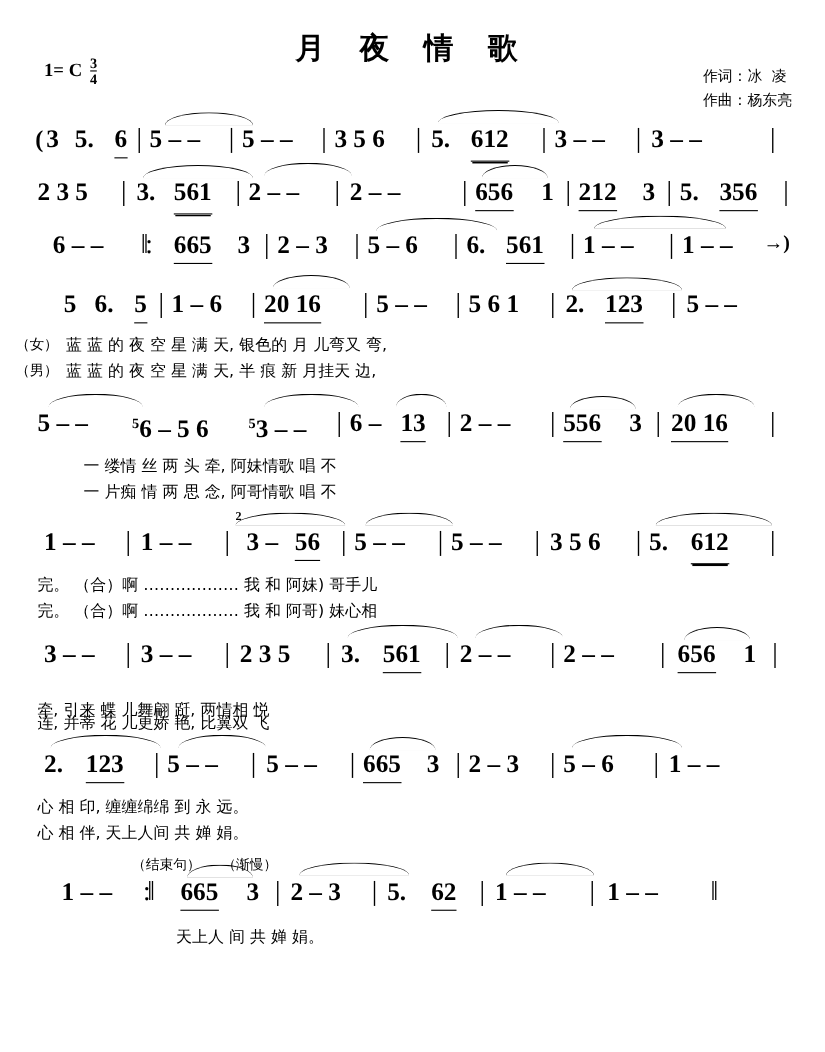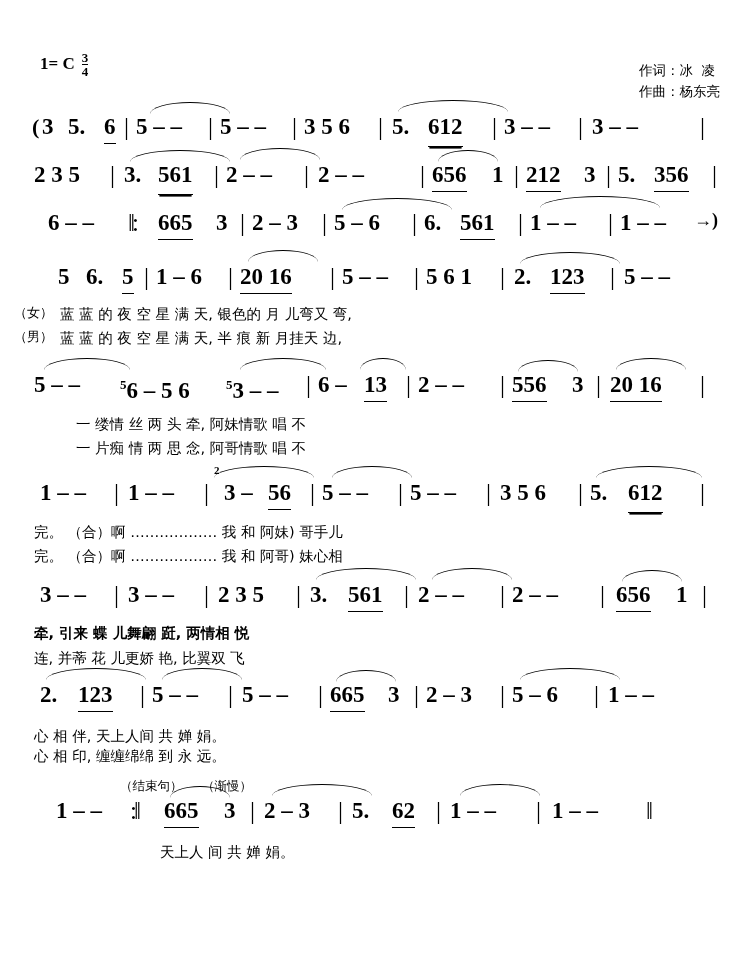--- a/index.html
+++ b/index.html
@@ -135,20 +135,21 @@
     position: absolute;
     font-size: 22px;
     font-family: "Liberation Serif", serif;
   }
 </style>
 </head>
 <body>
 
 <div class="sheet">
 
+  <div class="title">月 夜 情 歌</div>
 
   <div class="key-sig">
     <span>1= C</span><span class="meter"><span class="num">3</span><span class="den">4</span></span>
   </div>
 
   <div class="credits">
     <div>作词：冰  凌</div>
     <div>作曲：杨东亮</div>
   </div>
 
@@ -333,21 +334,21 @@
       <span class="tok bar" style="left:500px;">|</span>
       <span class="tok" style="left:512px;">2 – –</span>
       <span class="tok bar" style="left:600px;">|</span>
       <span class="tok u1" style="left:616px;">656</span>
       <span class="tok" style="left:676px;">1</span>
       <span class="tok bar" style="left:702px;">|</span>
       <div class="slur" style="left:316px; top:-12px; width:100px;"></div>
       <div class="slur" style="left:432px; top:-12px; width:80px;"></div>
       <div class="slur" style="left:622px; top:-10px; width:60px;"></div>
     </div>
-    <div class="lyr-row" style="top:3px;font-weight:bold;">
+    <div class="lyr-row" style="top:16px;">
       <span class="lyr" style="left:34px;">牵,        引来  蝶 儿舞翩 跹,            两情相 悦</span>
     </div>
     <div class="lyr-row" style="top:6px;">
       <span class="lyr" style="left:34px;">连,        并蒂  花 儿更娇 艳,            比翼双 飞</span>
     </div>
   </div>
 
   <div class="system" style="top:680px;">
     <div class="notes-row">
       <span class="tok" style="left:40px;">2.</span>
@@ -363,25 +364,25 @@
       <span class="tok" style="left:426px;">2 – 3</span>
       <span class="tok bar" style="left:500px;">|</span>
       <span class="tok" style="left:512px;">5 – 6</span>
       <span class="tok bar" style="left:594px;">|</span>
       <span class="tok" style="left:608px;">1 – –</span>
       <div class="slur" style="left:46px; top:-12px; width:100px;"></div>
       <div class="slur" style="left:162px; top:-12px; width:80px;"></div>
       <div class="slur" style="left:336px; top:-10px; width:60px;"></div>
       <div class="slur" style="left:520px; top:-12px; width:100px;"></div>
     </div>
+    <div class="lyr-row" style="top:4px;">
+      <span class="lyr" style="left:34px;">心  相  印,       缠缠绵绵 到   永   远。</span>
+    </div>
     <div class="lyr-row" style="top:6px;">
       <span class="lyr" style="left:34px;">心  相  伴,       天上人间 共   婵   娟。</span>
-    </div>
-    <div class="lyr-row" style="top:4px;">
-      <span class="lyr" style="left:34px;">心  相  印,       缠缠绵绵 到   永   远。</span>
     </div>
   </div>
 
   <div class="system" style="top:778px;padding-left:16px;">
     <div style="position:relative; height:18px;">
       <span class="marker" style="left:104px; top:0;">（结束句）</span>
       <span class="marker" style="left:186px; top:0;">（渐慢）</span>
     </div>
     <div class="notes-row">
       <span class="tok" style="left:40px;">1 – –</span>

